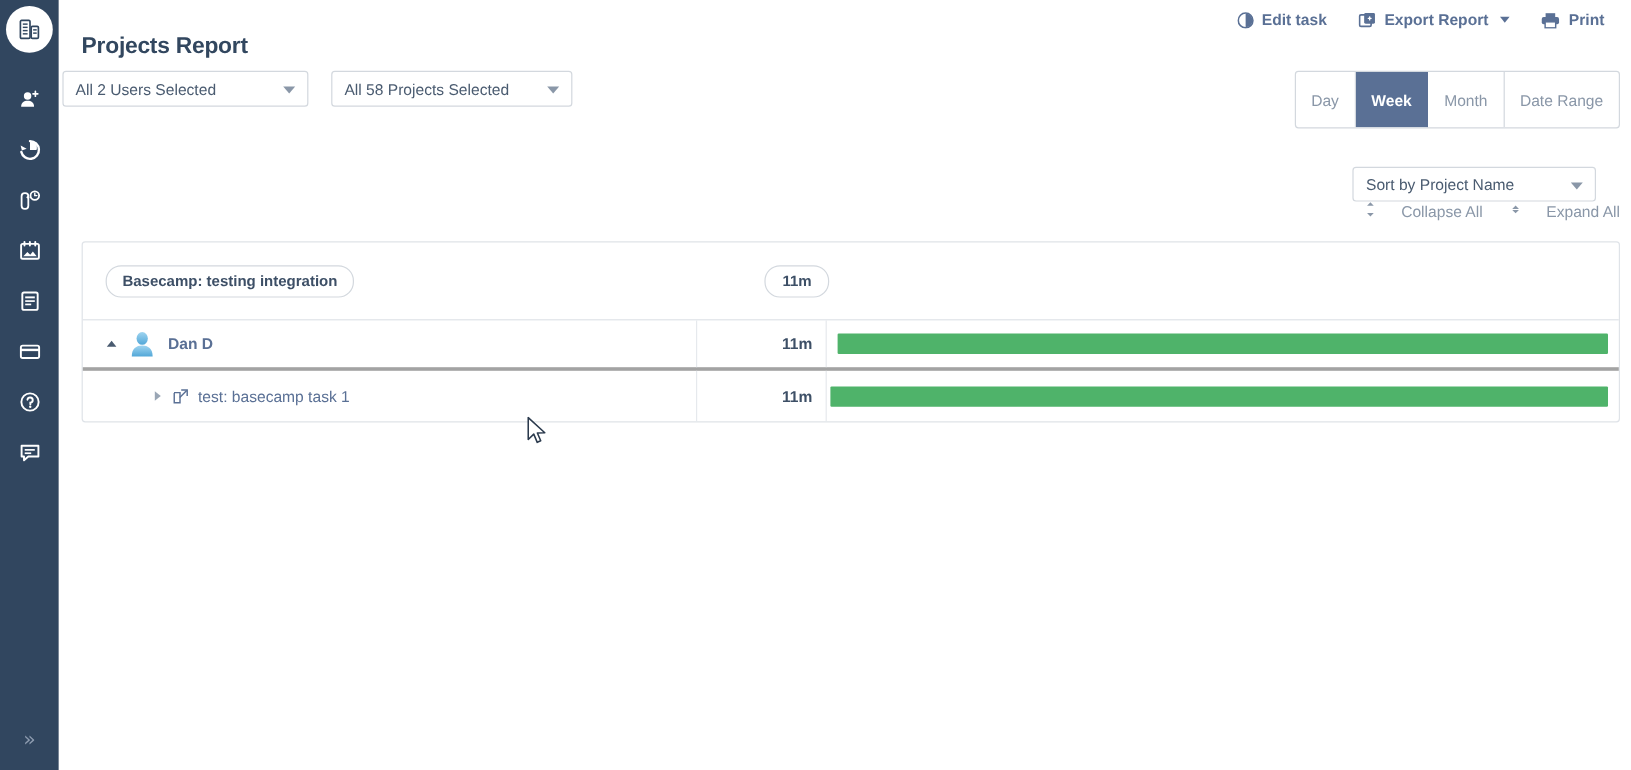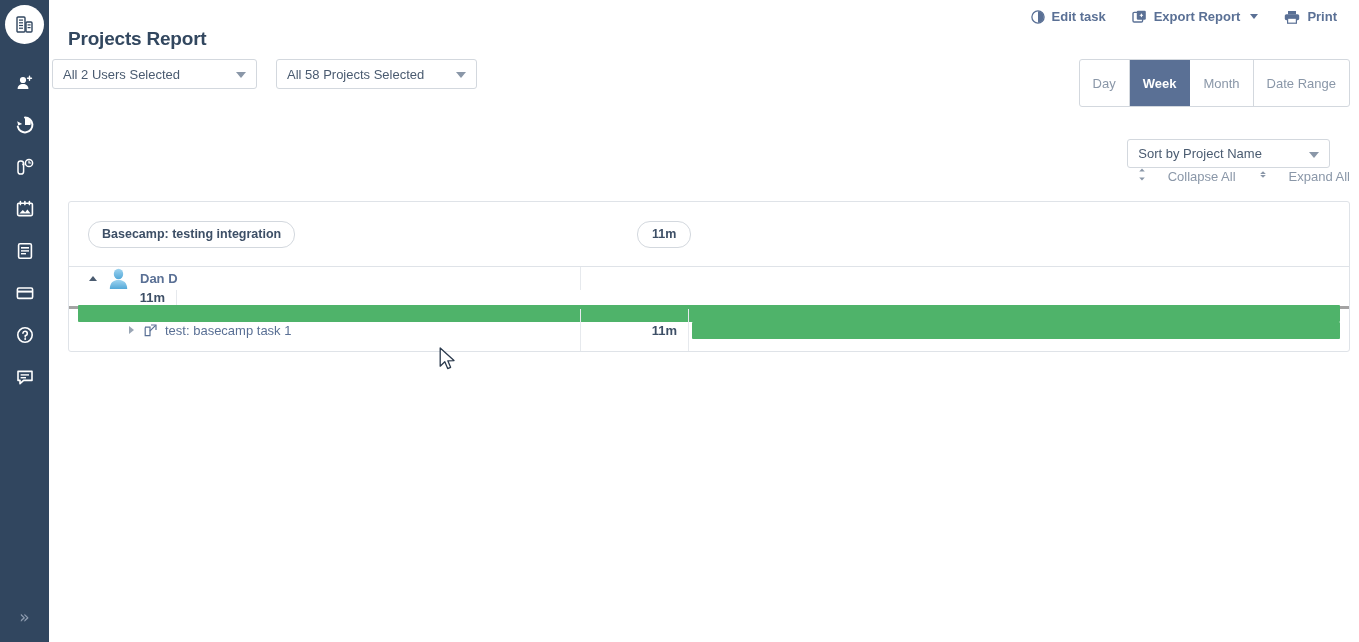--- a/index.html
+++ b/index.html
@@ -137,21 +137,21 @@
     background: #fff; white-space: nowrap;
   }
   .chip-time {
     position: absolute; left: 568px;
     border: 1px solid #d3d8de; border-radius: 13px;
     padding: 5px 14px 6px; font-size: 12.5px; font-weight: bold; color: #3d4f66;
     background: #fff;
   }
 
   .row { display: flex; height: 42px; position: relative; }
-  .row.user-row { border-bottom: 3px solid #a3a3a3; flex-direction: column; }
+  .row.user-row { border-bottom: 3px solid #a3a3a3; }
   .row-name {
     width: 512px; display: flex; align-items: center;
     border-right: 1px solid #e6e9ed;
   }
   .row-time {
     width: 108px; display: flex; align-items: center; justify-content: flex-end;
     padding-right: 11px; border-right: 1px solid #e6e9ed;
     font-size: 13px; font-weight: bold; color: #3d4f66;
   }
   .row-bar { flex: 1; display: flex; align-items: center; position: relative; }

